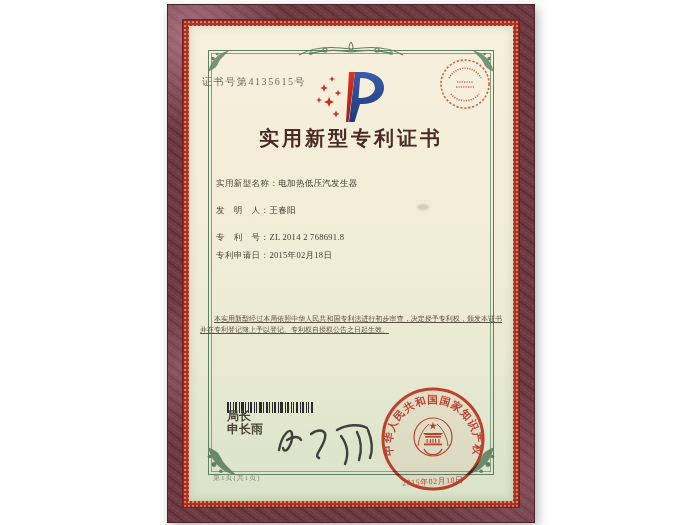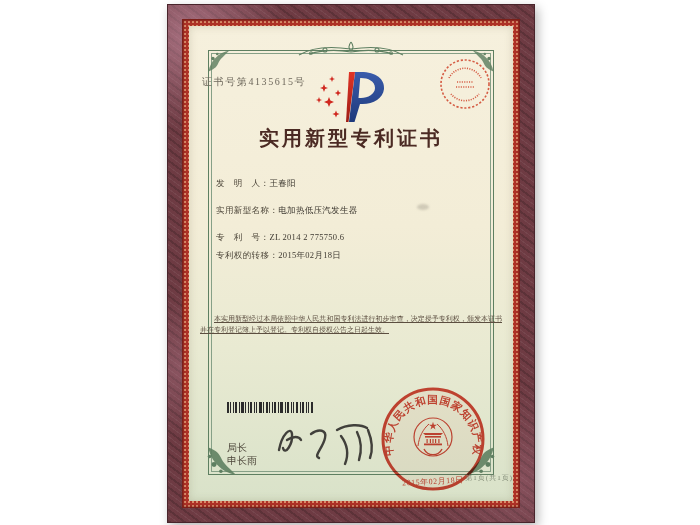--- a/index.html
+++ b/index.html
@@ -60,26 +60,26 @@
   .frow{height:27px;line-height:27px;font-size:8.5px;white-space:nowrap;}
   .frow.tight{margin-top:-9px;}
   .flabel{color:#4b4438;letter-spacing:.4px;}
   .fvalue{color:#3d3830;letter-spacing:.3px;}
   .paragraphs{
     position:absolute;left:11px;right:11px;top:288px;
     font-size:7px;line-height:10.6px;color:#5c4e40;text-align:justify;
   }
   .paragraphs p{margin:0;text-indent:2em;text-decoration:underline;}
   .barcode{position:absolute;left:38px;top:376px;width:86px;height:11px;}
-  .signer{position:absolute;left:38px;top:415px;font-size:10px;line-height:13px;color:#4b4438;}
+  .signer{position:absolute;left:38px;top:384px;font-size:12px;line-height:13px;color:#4b4438;font-weight:bold;}
   .signature{position:absolute;left:78px;top:388px;}
   .seal-big{position:absolute;left:190px;top:361px;mix-blend-mode:multiply;opacity:.93;}
   .stamp-small{position:absolute;left:248px;top:30px;mix-blend-mode:multiply;opacity:.85;}
   .page-footer{
-    position:absolute;left:0;right:0;top:447px;text-align:right;
+    position:absolute;left:0;right:0;top:447px;text-align:left;
     font-size:7px;letter-spacing:1px;color:#7d8672;margin-left:24px;
   }
   .smudge{
     position:absolute;left:228px;top:178px;width:12px;height:6px;border-radius:50%;
     background:rgba(120,112,100,.28);filter:blur(1px);
   }
 </style>
 </head>
 <body>
 
@@ -145,30 +145,30 @@
         <path transform="translate(14,32) scale(5)" d="M0,-1 L.28,-.28 L1,0 L.28,.28 L0,1 L-.28,.28 L-1,0 L-.28,-.28 Z"></path>
         <path transform="translate(23,23) scale(3.2)" d="M0,-1 L.28,-.28 L1,0 L.28,.28 L0,1 L-.28,.28 L-1,0 L-.28,-.28 Z"></path>
         <path transform="translate(21,44) scale(3.6)" d="M0,-1 L.28,-.28 L1,0 L.28,.28 L0,1 L-.28,.28 L-1,0 L-.28,-.28 Z"></path>
       </g>
     </svg>
 
     <div class="title">实用新型专利证书</div>
 
     <div class="fields">
       <div class="frow">
+        <span class="flabel">实用新型名称：</span><span class="fvalue">电加热低压汽发生器</span>
+      </div>
+      <div class="frow">
         <span class="flabel">发　明　人：</span><span class="fvalue">王春阳</span>
       </div>
       <div class="frow">
-        <span class="flabel">实用新型名称：</span><span class="fvalue">电加热低压汽发生器</span>
-      </div>
-      <div class="frow">
-        <span class="flabel">专　利　号：</span><span class="fvalue">ZL 2014 2 775750.6</span>
+        <span class="flabel">专　利　号：</span><span class="fvalue">ZL 2014 2 768691.8</span>
       </div>
       <div class="frow tight">
-        <span class="flabel">专利权的转移：</span><span class="fvalue">2015年02月18日</span>
+        <span class="flabel">专利申请日：</span><span class="fvalue">2015年02月18日</span>
       </div>
     </div>
 
     <div class="paragraphs">
       <p>本实用新型经过本局依照中华人民共和国专利法进行初步审查，决定授予专利权，颁发本证书并在专利登记簿上予以登记。专利权自授权公告之日起生效。</p>
     </div>
 
     <svg class="barcode" width="86" height="11" viewBox="0 0 86 11">
       <g fill="#2b2b2b">
         <rect x="0" width="2" height="11"></rect>

